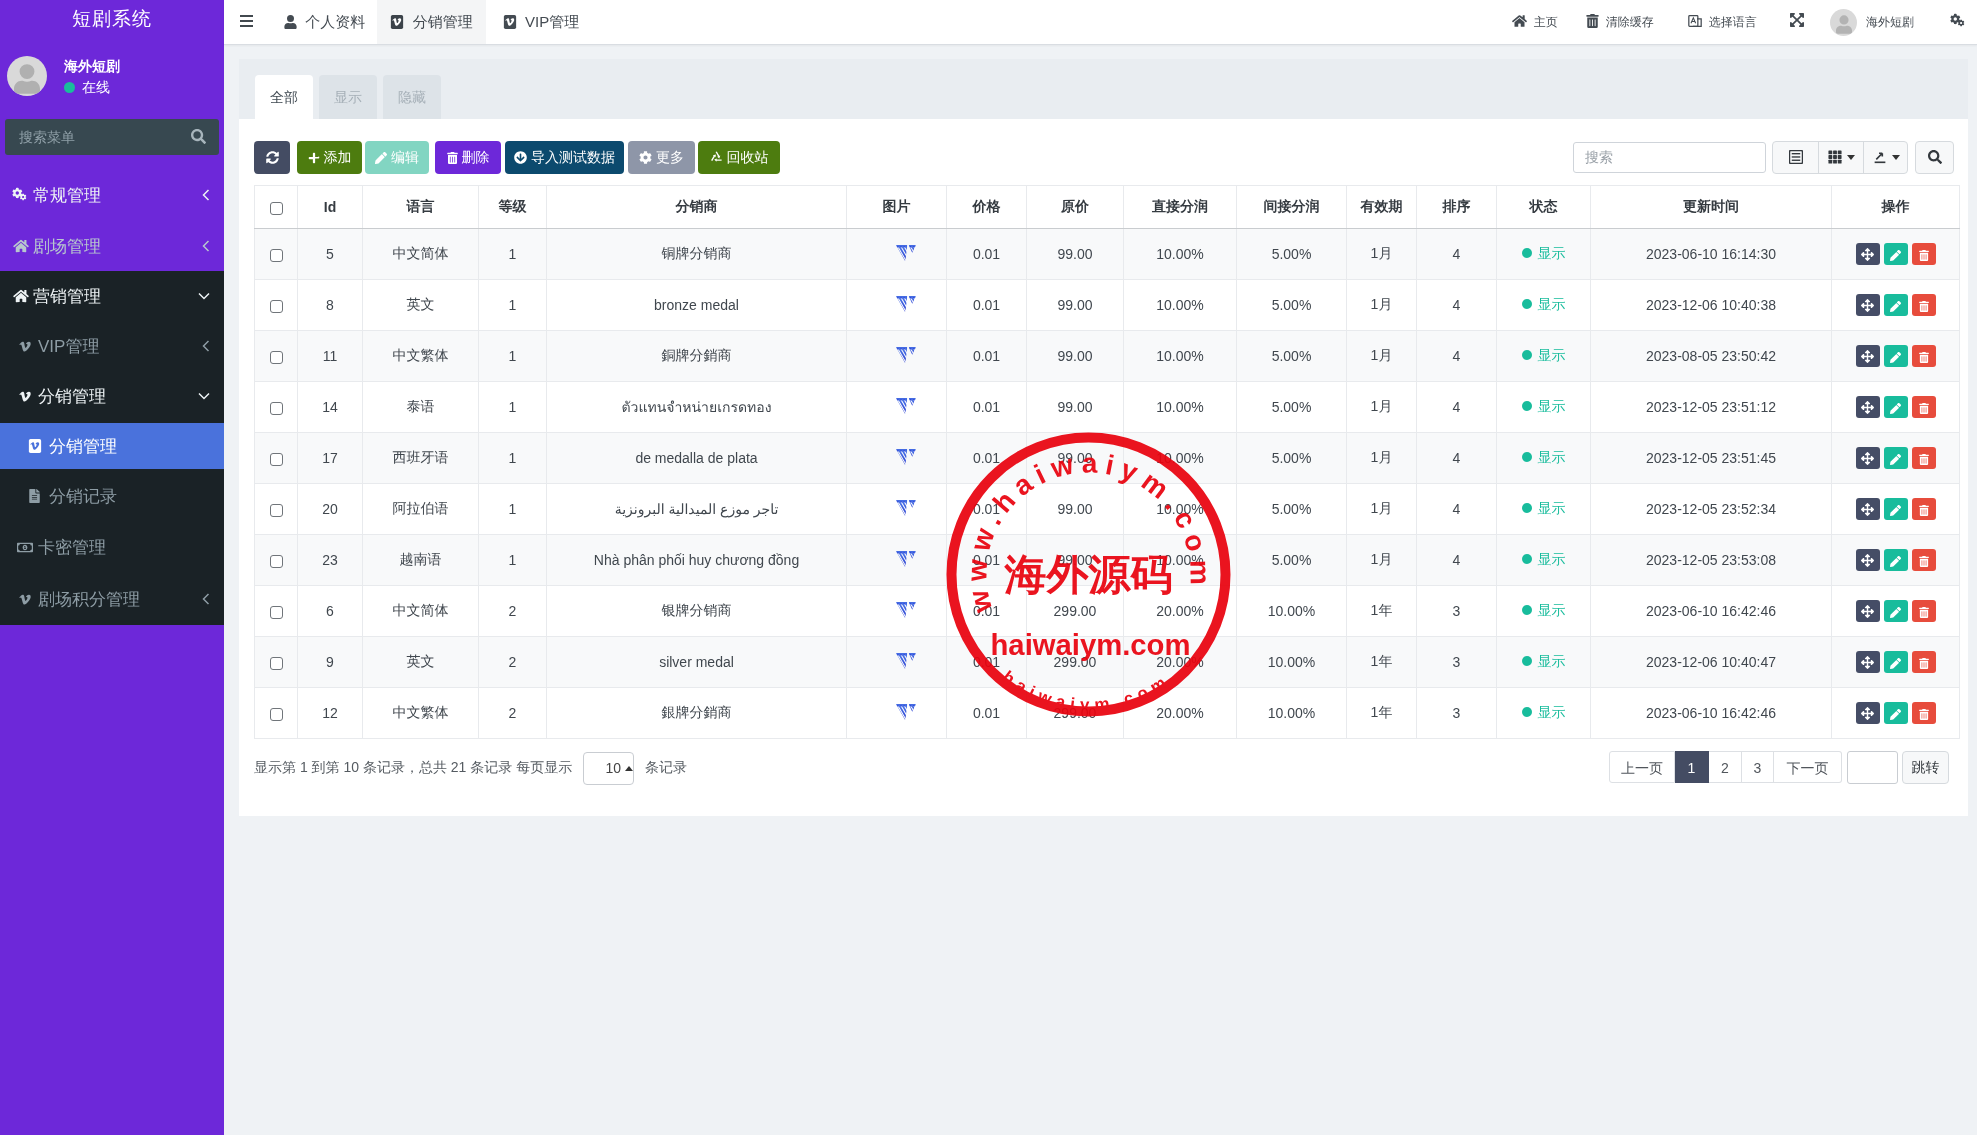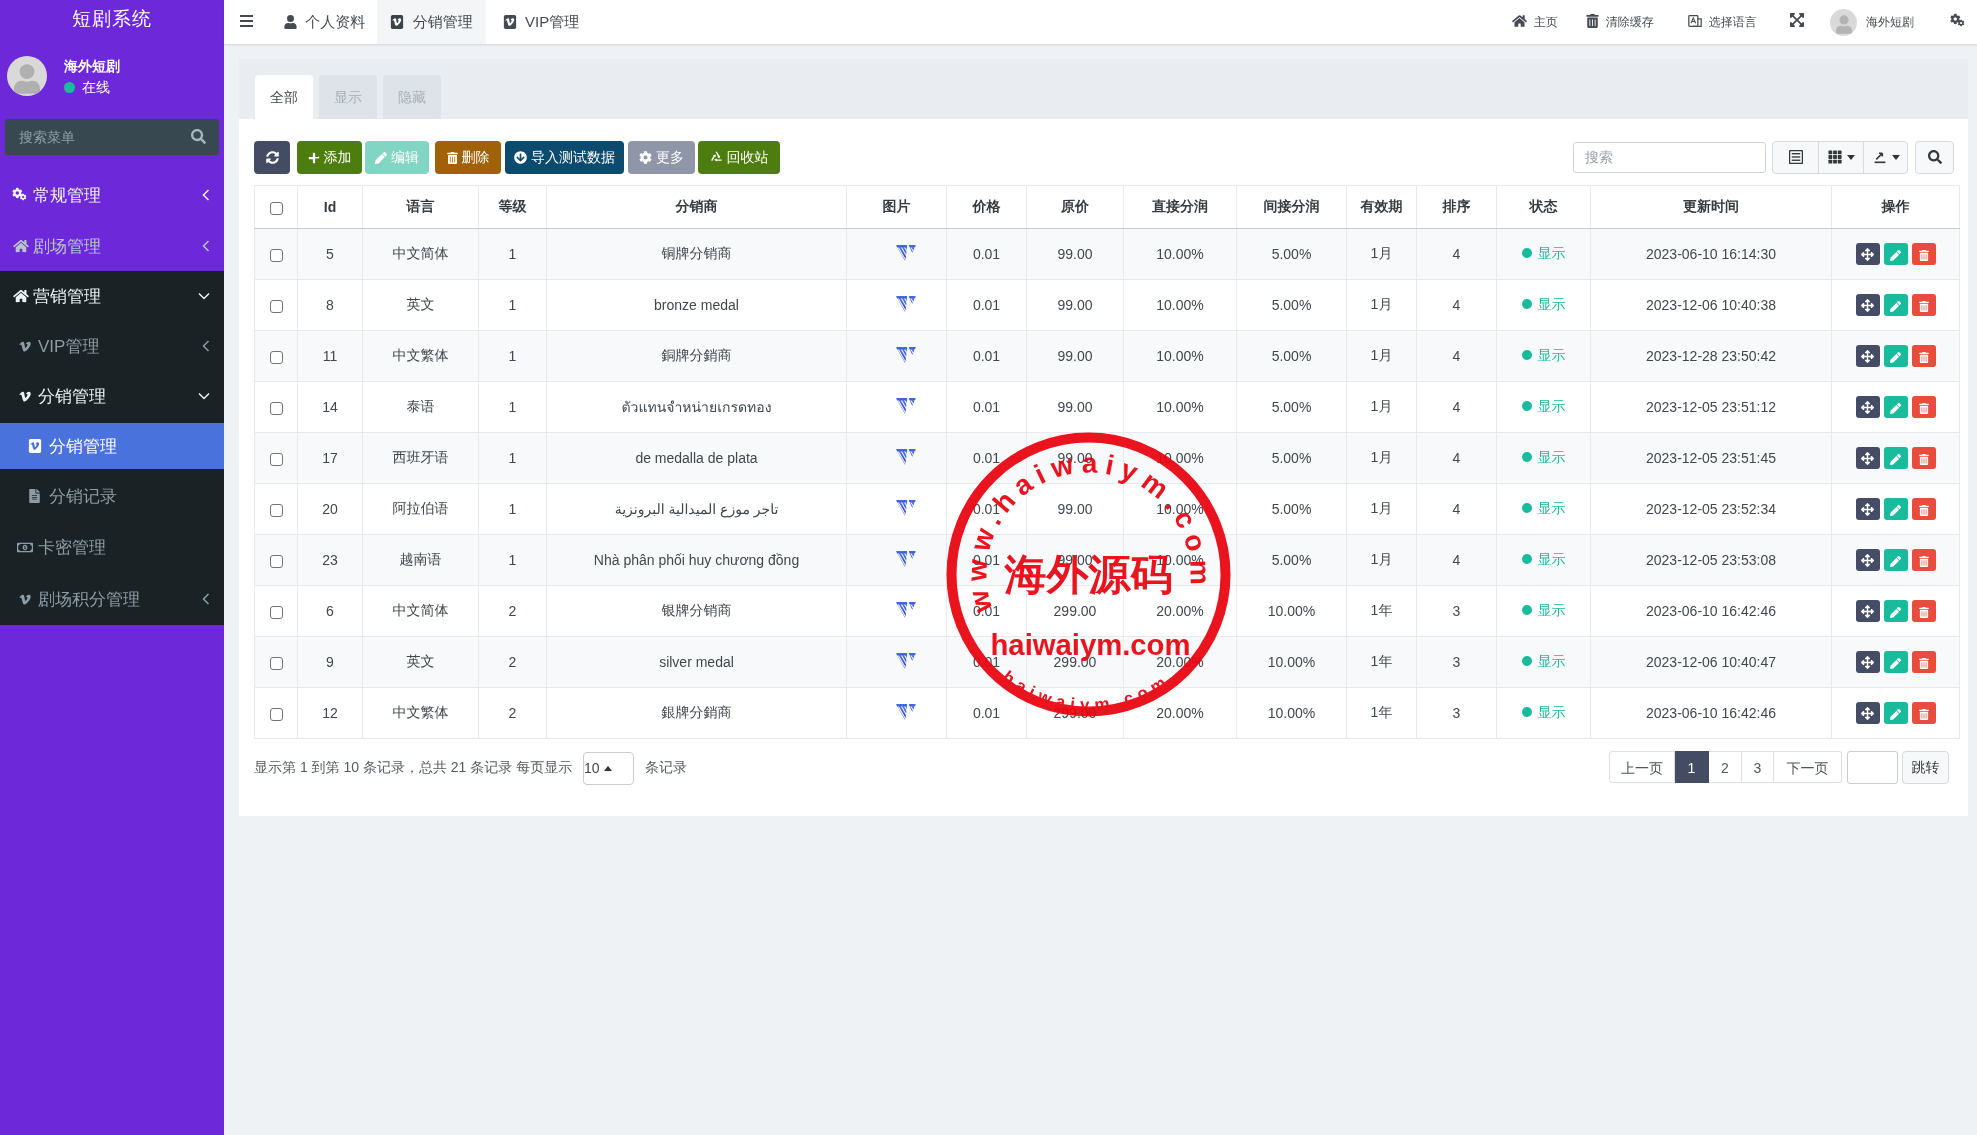--- a/index.html
+++ b/index.html
@@ -42,21 +42,21 @@
 #panel{position:absolute;left:239px;top:59px;width:1729px;height:757px;background:#fff}
 .phead{height:60px;background:#e9edf1;position:relative}
 .ptab{position:absolute;bottom:0;width:58px;height:44px;line-height:44px;text-align:center;font-size:14px;border-radius:4px 4px 0 0;background:#dde3e8;color:#a5afb7}
 .ptab.on{background:#fff;color:#404a52}
 .pbody{position:relative;padding:0 14px 0 15px}
 .tbar{position:relative;margin-top:22px;height:33px;white-space:nowrap}
 .btn{display:inline-block;height:33px;line-height:33px;border-radius:4px;color:#fff;font-size:14px;text-align:center;vertical-align:top}
 .b-dark{background:#444c63}
 .b-teal{background:#4d7c0f}
 .b-teal-d{background:#82d5c2}
-.b-red-d{background:#a16207}
+.b-red-d{background:#6d28d9}
 .b-org{background:#0c4a6e}
 .b-gray{background:#8e96a8}
 .srch{position:absolute;right:188px;top:1px;width:193px;height:31px;border:1px solid #cfd4da;border-radius:3px;line-height:29px;padding-left:11px;color:#9aa1a8;background:#fff}
 .bgrp{position:absolute;right:46px;top:0;width:136px;height:33px;border:1px solid #d6dade;border-radius:4px;background:#f7f8f9}
 .bgrp .c{position:absolute;top:0;width:45px;height:31px;line-height:31px;text-align:center;color:#33383d}
 .bgrp .c2{left:45px;border-left:1px solid #d6dade;border-right:1px solid #d6dade;width:46px}
 .bgrp .c3{left:91px;width:45px}
 .sbtn{position:absolute;right:0;top:0;width:39px;height:33px;border:1px solid #d6dade;border-radius:4px;background:#f7f8f9;text-align:center;line-height:31px;color:#33383d}
 
 table{border-collapse:collapse;table-layout:fixed;width:1705px;margin-top:11px;font-size:14px;color:#40474e}
@@ -65,21 +65,21 @@
 td{height:51px}
 tr.s td{background:#f8f9fa}
 .ckb{display:inline-block;width:13px;height:13px;border:1.5px solid #70757a;border-radius:3px;background:#fff;vertical-align:middle}
 .stat{color:#18bc9c}
 .stat i{display:inline-block;width:10px;height:10px;border-radius:50%;background:#18bc9c;margin-right:6px}
 .ob{display:inline-block;width:24px;height:22px;line-height:22px;border-radius:3px;color:#fff;margin:0 2px;text-align:center;vertical-align:middle}
 .ob.m{background:#454d66}.ob.e{background:#18bc9c}.ob.d{background:#e74c3c}
 
 .pfoot{position:relative;height:80px}
 .fleft{position:absolute;left:0;top:12px;color:#555b61;font-size:14px;line-height:33px}
-.psize{display:inline-block;width:51px;height:33px;border:1px solid #c9cdd2;border-radius:4px;background:#fff;text-align:left;line-height:31px;color:#444;margin:0 7px;vertical-align:middle}
+.psize{display:inline-block;width:51px;height:33px;border:1px solid #c9cdd2;border-radius:4px;background:#fff;text-align:right;line-height:31px;color:#444;margin:0 7px;vertical-align:middle}
 .carup{display:inline-block;width:0;height:0;border-left:4px solid transparent;border-right:4px solid transparent;border-bottom:5px solid #333;vertical-align:2px;margin-left:4px}
 .cardn{display:inline-block;width:0;height:0;border-left:4px solid transparent;border-right:4px solid transparent;border-top:5px solid #333;vertical-align:2px;margin-left:5px}
 .pag{position:absolute;right:5px;top:12px;height:33px;white-space:nowrap;font-size:14px}
 .pag .pi{display:inline-block;height:32px;line-height:32px;text-align:center;border:1px solid #dde0e4;border-left:none;background:#fff;color:#51565c;vertical-align:top}
 .pag .pi.first{border-left:1px solid #dde0e4;border-radius:3px 0 0 3px}
 .pag .pi.last{border-radius:0 3px 3px 0}
 .pag .pi.on{background:#444c63;color:#fff;border-color:#444c63}
 .pag .jin{display:inline-block;width:51px;height:33px;border:1px solid #c9cdd2;border-radius:3px;background:#fff;vertical-align:top;margin-left:5px}
 .pag .jbt{display:inline-block;width:47px;height:33px;line-height:31px;border:1px solid #d6dade;border-radius:4px;background:#f7f8f9;color:#33383d;text-align:center;vertical-align:top;margin-left:4px}
 </style>
@@ -430,21 +430,21 @@
             <td><svg width="20" height="18" viewBox="0 0 20 18" style="vertical-align:middle;margin-left:18px">
                 <use href="#i-wlogo2"></use>
               </svg></td>
             <td>0.01</td>
             <td>99.00</td>
             <td>10.00%</td>
             <td>5.00%</td>
             <td>1月</td>
             <td>4</td>
             <td class="stat"><i></i>显示</td>
-            <td>2023-12-28 23:50:42</td>
+            <td>2023-08-05 23:50:42</td>
             <td><span class="ob m"><svg class="ic" width="13" height="13" viewBox="0 0 512 512">
                   <use href="#i-move"></use>
                 </svg></span><span class="ob e"><svg class="ic" width="11" height="11" viewBox="0 0 512 512">
                   <use href="#i-pen"></use>
                 </svg></span><span class="ob d"><svg class="ic" width="10" height="11" viewBox="0 0 448 512">
                   <use href="#i-trash"></use>
                 </svg></span></td>
           </tr>
           <tr>
             <td><span class="ckb"></span></td>

